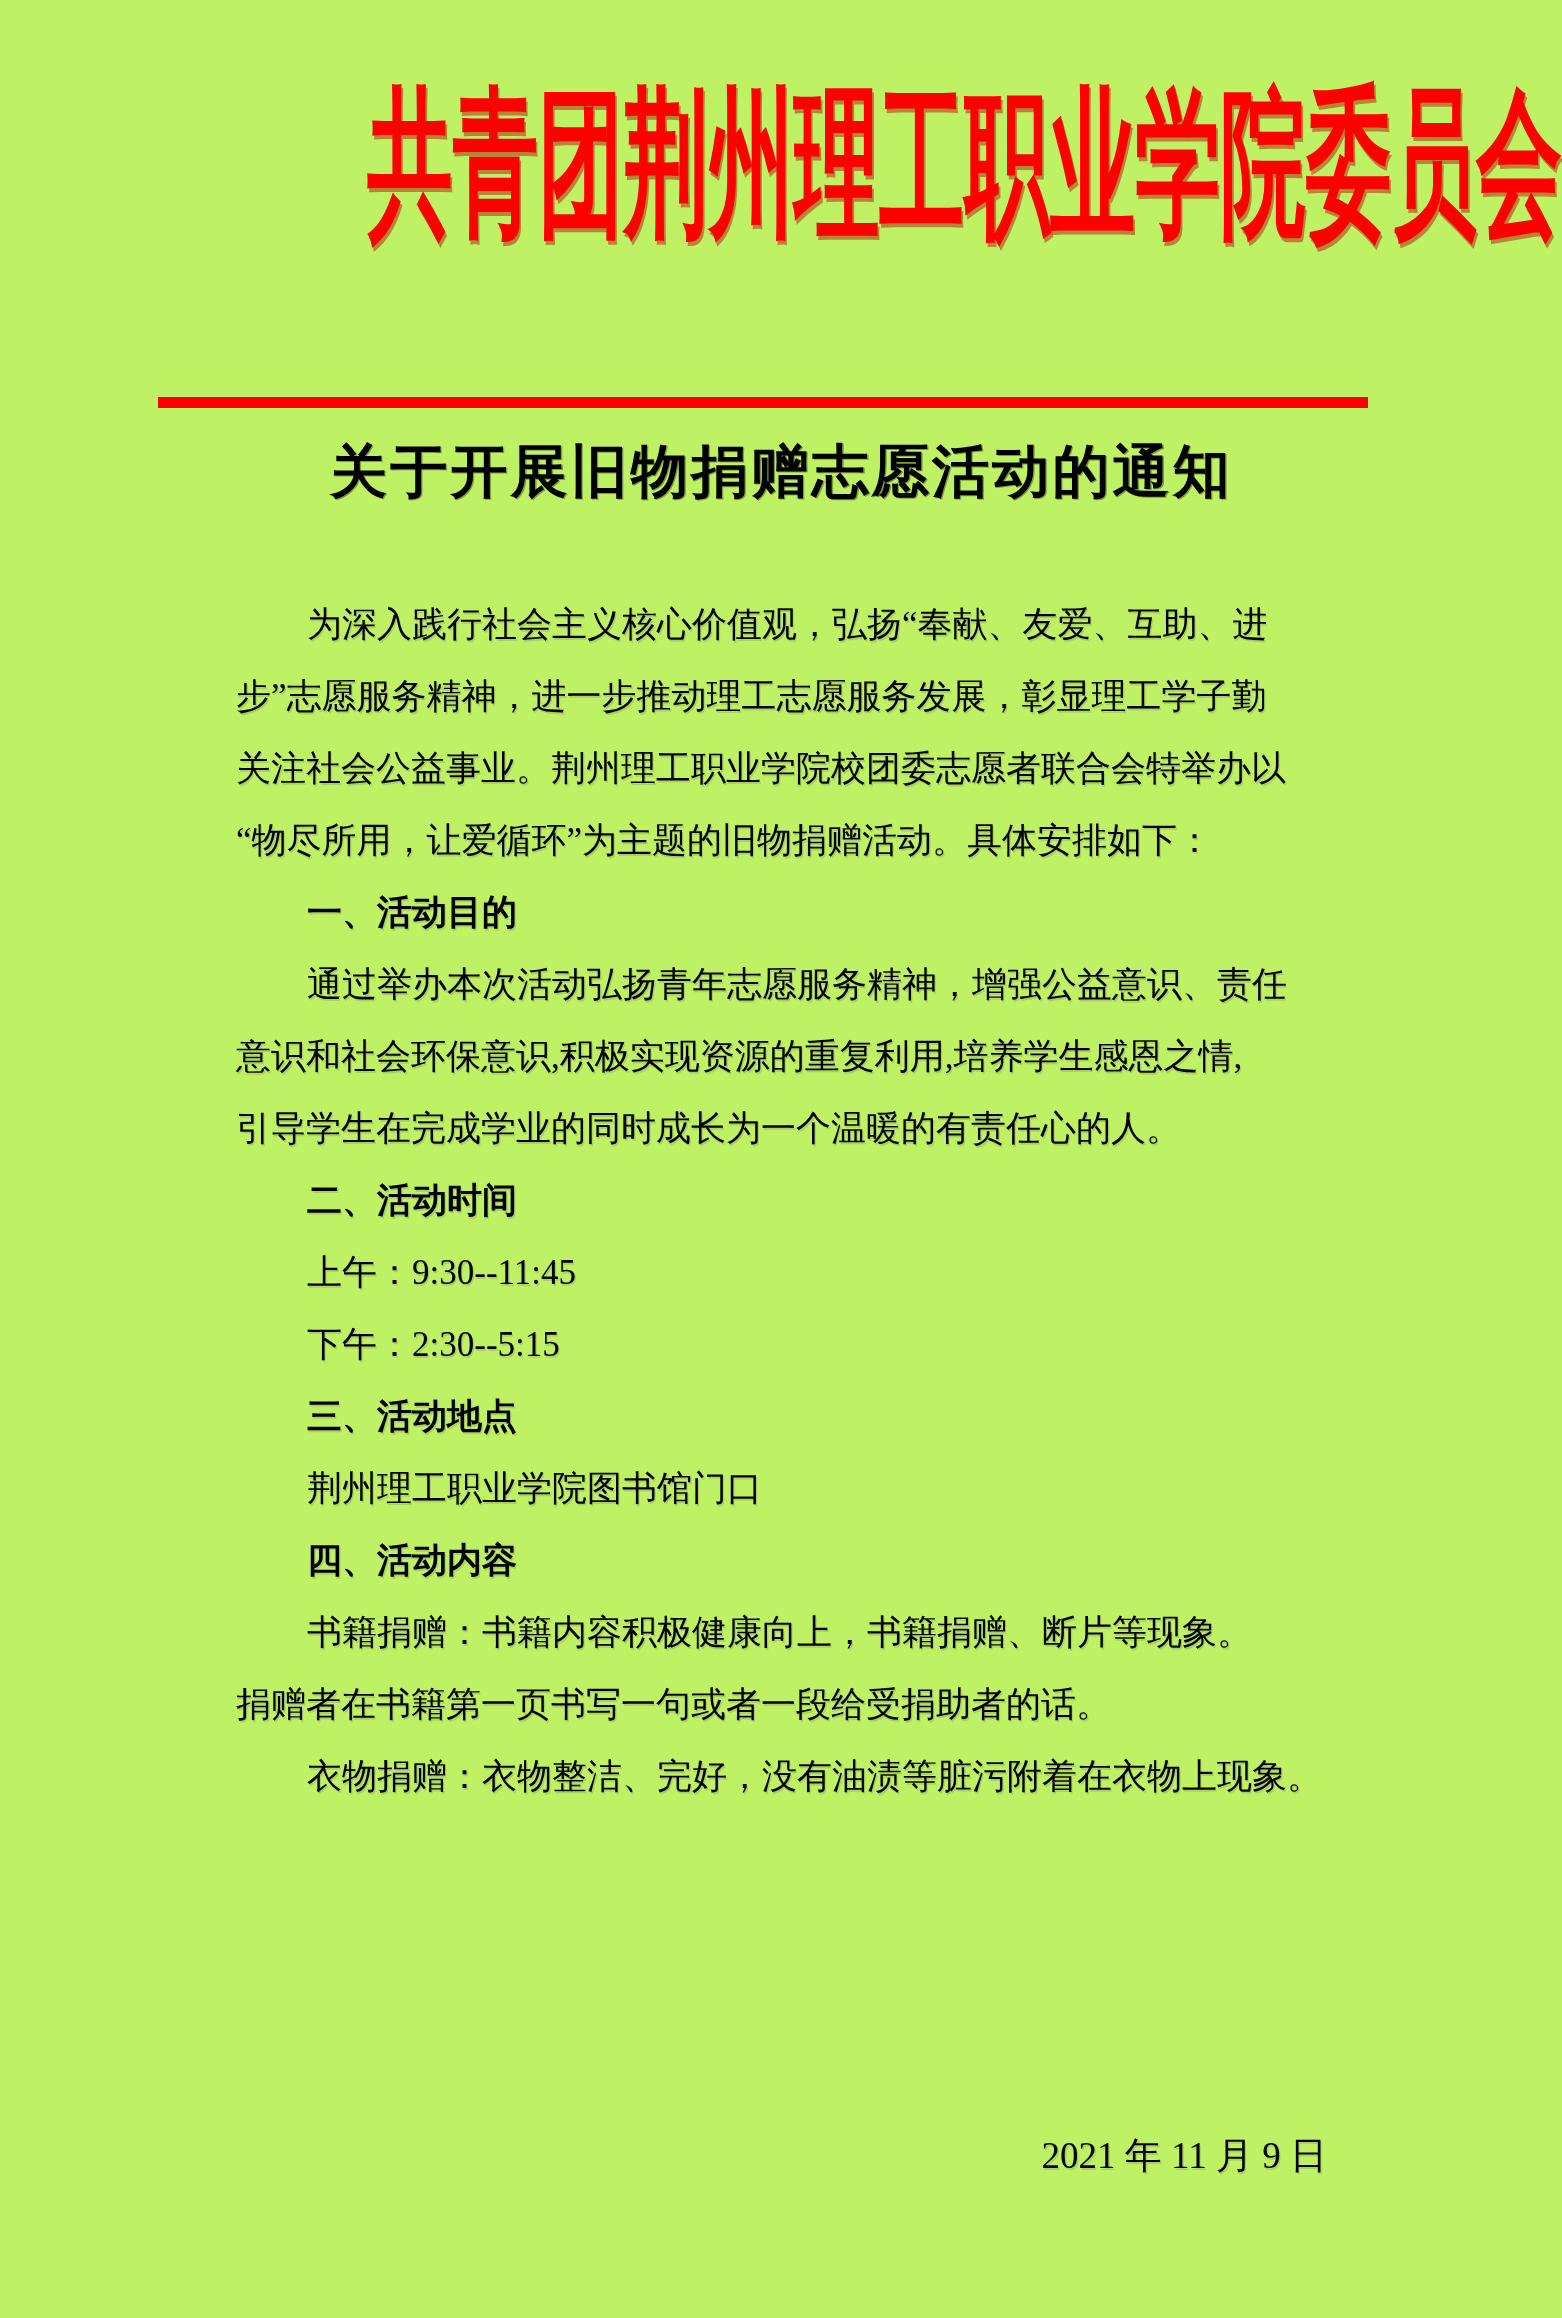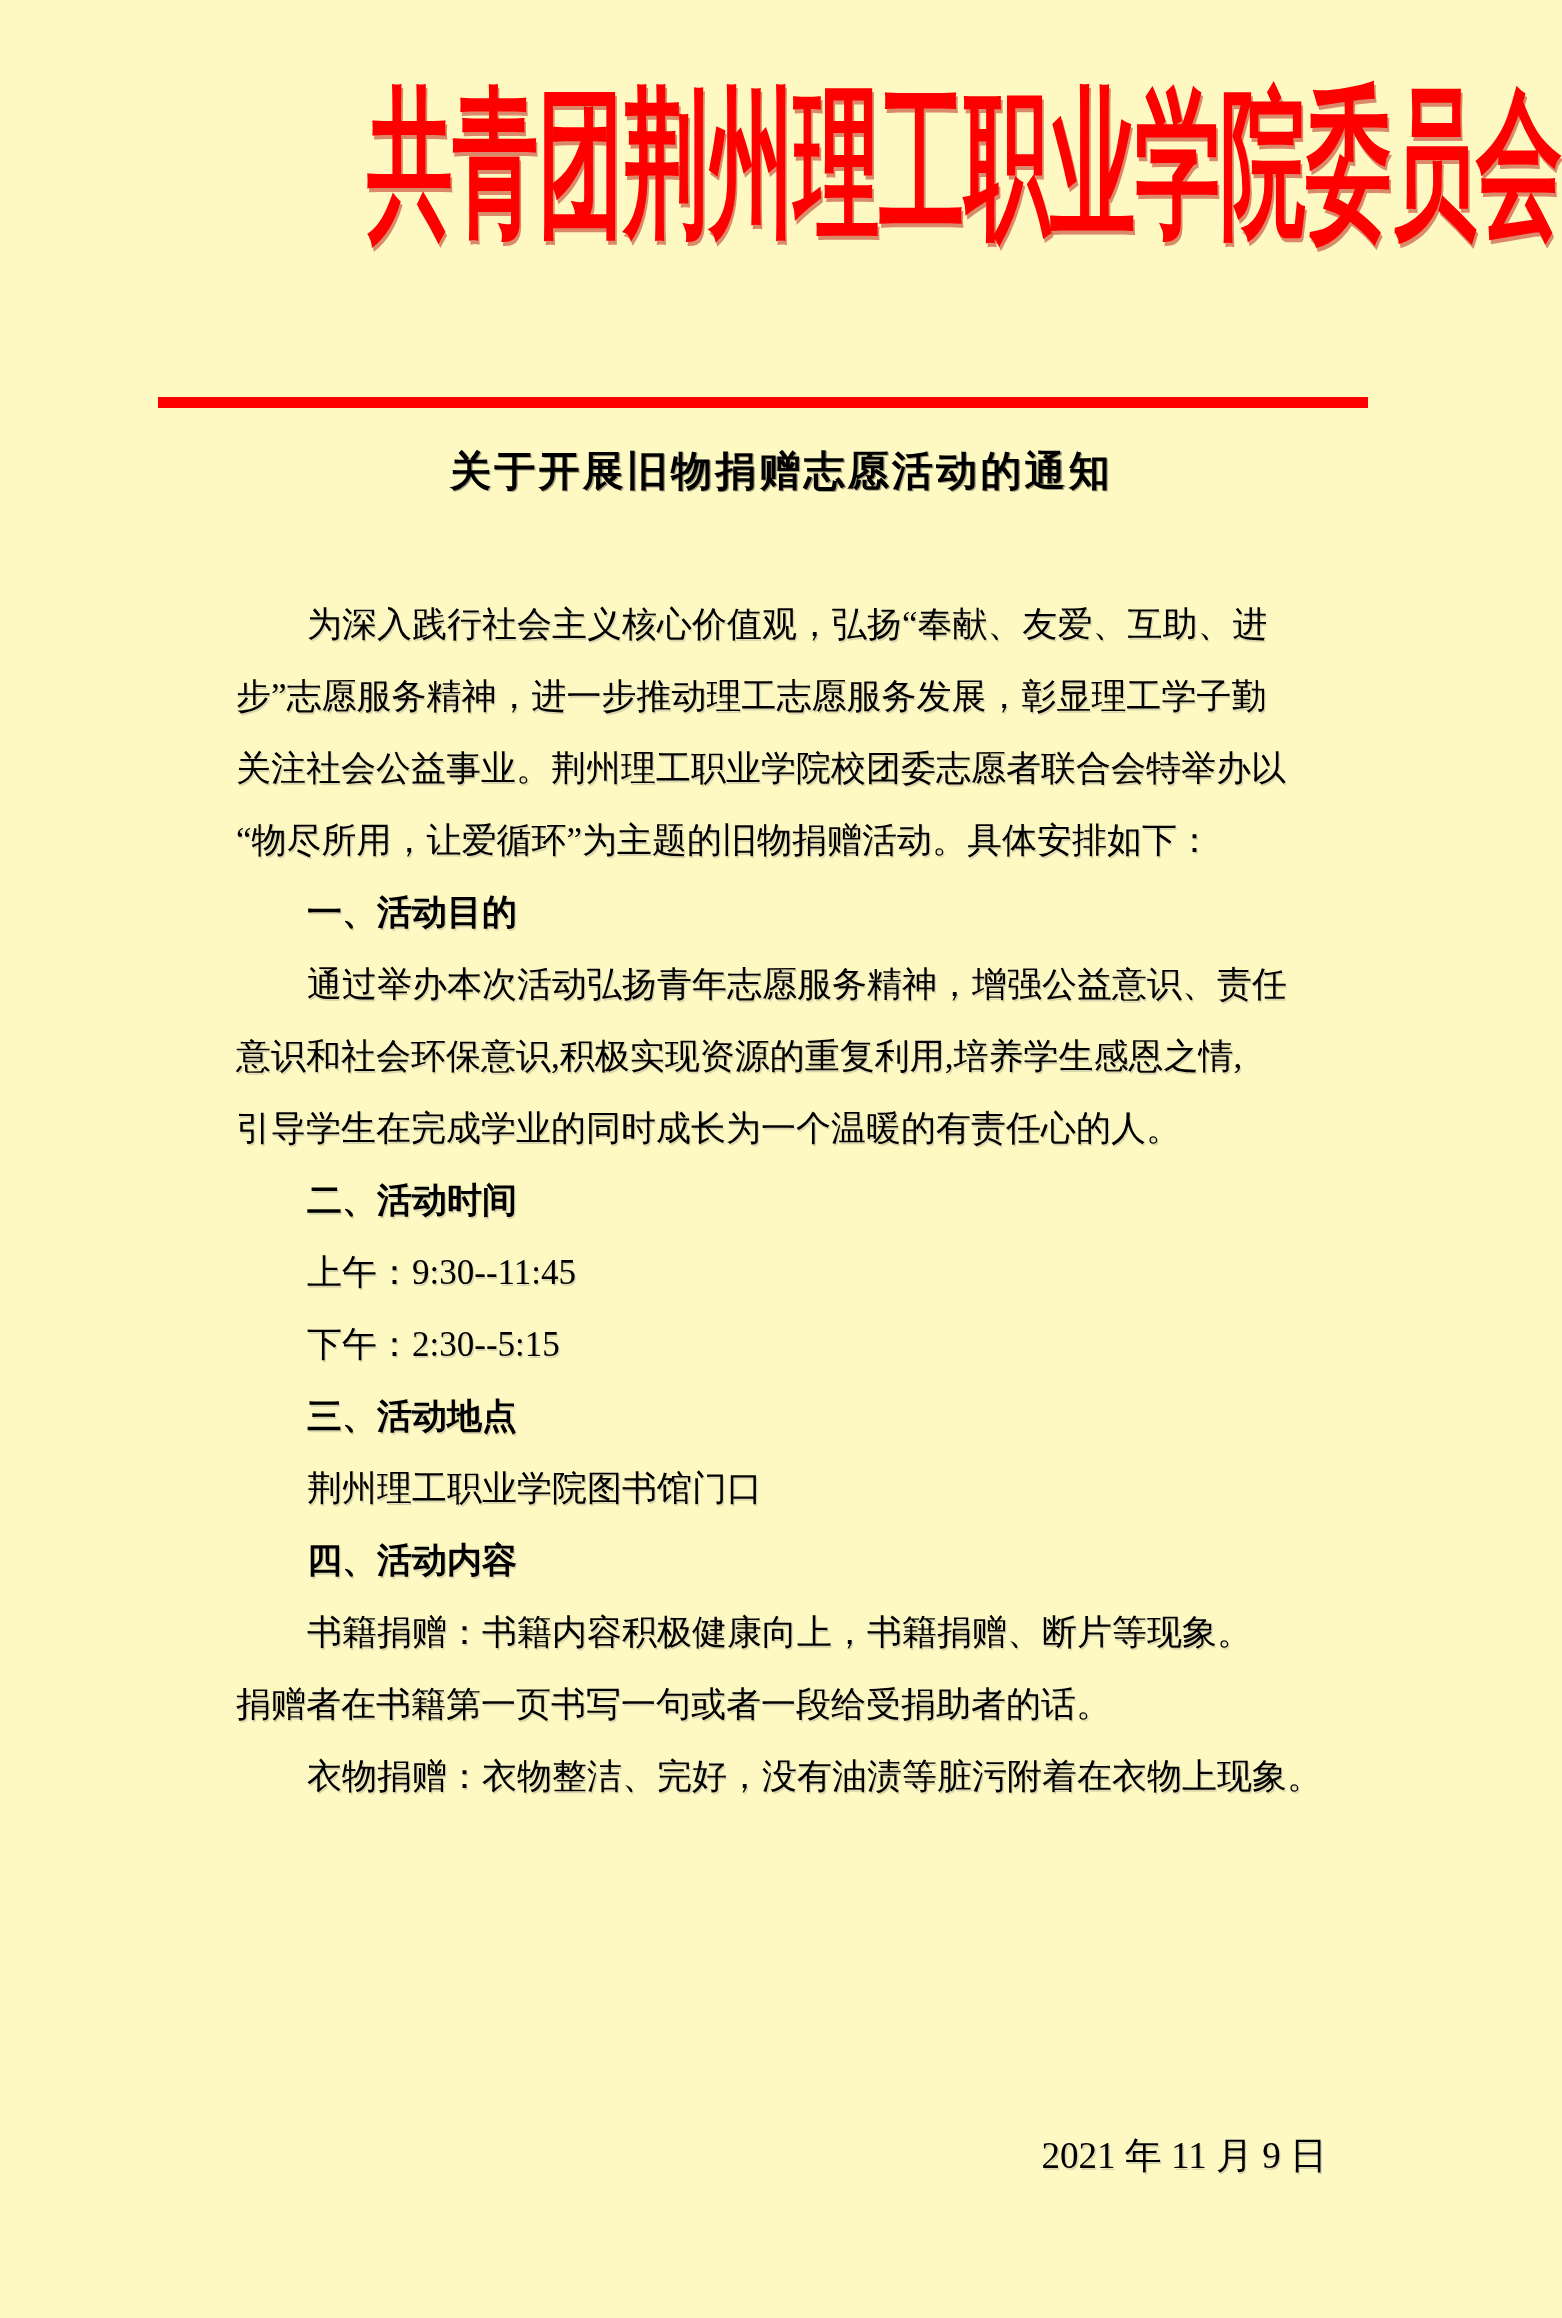--- a/index.html
+++ b/index.html
@@ -2,21 +2,21 @@
 <html style="--accent: #ff0000;font-size:10px"><head>
 <meta charset="utf-8">
 <style>
   :root { --accent: #ff0000; --ink: #000000; }
   html, body { margin: 0; padding: 0; background: #e8e8e8; }
   .page {
     position: relative;
     width: 1563px;
     height: 2319px;
     margin: 0 auto;
-    background: #fef9c3;
+    background: #bef264;
     overflow: hidden;
     font-family: "Liberation Serif", serif;
     color: var(--ink);
   }
   .org-title {
     position: absolute;
     top: 74px;
     left: 0;
     width: 100%;
     text-align: center;
@@ -39,21 +39,21 @@
     background: var(--accent);
   }
   .doc-title {
     position: absolute;
     top: 433px;
     left: 0;
     width: 100%;
     text-align: center;
     font-family: "Liberation Sans", sans-serif;
     font-weight: 900;
-    font-size: 41px;
+    font-size: 57px;
     line-height: 76px;
     letter-spacing: 3.2px;
     color: var(--ink);
     white-space: nowrap;
     text-shadow: 1.3px 1.3px 0.6px rgba(0,0,0,0.35);
   }
   .body-block {
     position: absolute;
     left: 236px;
     top: 589px;

